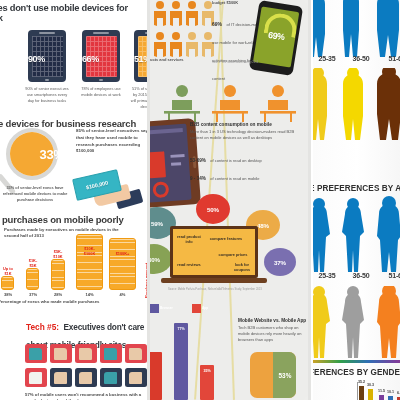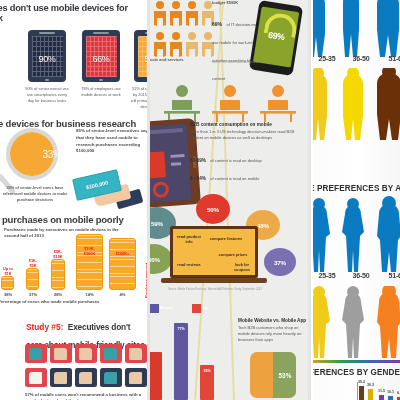--- a/index.html
+++ b/index.html
@@ -27,43 +27,43 @@
   .src { font-size:2.6px; color:#9a9a9a; }
   .bold { font-weight:bold; }
 
   
   #myth3-title { position:absolute; left:4px; top:3px; width:168px;
     font-size:9.3px; font-weight:bold; color:#33373c; letter-spacing:-.25px; }
 
   .tablet { position:absolute; width:38px; height:52px; border-radius:4px; }
   .tablet .screen { position:absolute; left:3.5px; top:6px; right:3.5px; bottom:5px;
     border-radius:1.5px; }
-  .tablet .pct { position:absolute; left:0; right:0; top:24px; text-align:center;
-    font-size:9px; font-weight:normal; color:#fff; letter-spacing:-.4px;
+  .tablet .pct { position:absolute; left:0; right:0; top:24px; 
+    font-size:9px; font-weight:bold; color:#fff; letter-spacing:-.4px;
     text-shadow:0 1px 1px rgba(0,0,0,.25); }
   .tablet .speaker { position:absolute; left:11px; top:2.4px; width:16px; height:1.4px;
     border-radius:1px; background:rgba(255,255,255,.45); }
   .tablet .home { position:absolute; left:17px; bottom:1.3px; width:4px; height:2.2px;
     border-radius:1px; background:rgba(255,255,255,.45); }
   .grid-lines { position:absolute; inset:0; opacity:.28;
     background-image:repeating-linear-gradient(to right, rgba(255,255,255,.9) 0 1px, transparent 1px 4px),
                      repeating-linear-gradient(to bottom, rgba(255,255,255,.9) 0 1px, transparent 1px 5px); }
 
   .tcap { position:absolute; width:46px; font-size:3.9px; line-height:1.5;
     color:#5a5a5a; text-align:center; }
 
   
   #res-head { position:absolute; left:4px; top:118px; width:170px; }
   .magnify-circle { position:absolute; width:44px; height:44px; border-radius:50%;
     background:#f5a833; display:flex; align-items:center; justify-content:center; }
   .magnify-ring { position:absolute; width:52px; height:52px; border-radius:50%;
     border:4px solid #d8d8d6; }
   .magnify-handle { position:absolute; width:5px; height:24px; background:#d8d8d6;
     border-radius:3px; transform:rotate(-40deg); }
-  .pct-in-circle { font-size:10px; font-weight:normal; color:#fff; letter-spacing:-.4px;margin-left:40px; }
+  .pct-in-circle { font-size:13px; font-weight:bold; color:#fff; letter-spacing:-.4px;margin-left:40px; }
 
   .money-note { position:absolute; width:46px; height:22px; background:#35b5c4;
     border-radius:1.5px; transform:rotate(-13deg); border:1px solid #2aa0ae; }
   .money-note .amt { position:absolute; inset:0; display:flex; align-items:center;
     justify-content:center; font-size:5.4px; font-weight:bold; color:#fff;
     text-shadow:0 1px 1px rgba(0,0,0,.2); }
   .hand { position:absolute; background:#f2c9a3; border-radius:6px 2px 2px 6px; }
   .sleeve { position:absolute; background:#2c3c5a; border-radius:2px; }
 
   
@@ -208,21 +208,21 @@
       <div class="coinbar" style="left:131px; width:27px; height:52px;"></div>
       <div class="coinlbl" style="left:131px; bottom:48px; width:27px;">$100K+</div>
       <div class="coinpct" style="left:131px; width:27px;">4%</div>
 
       <div class="axis-y-lbl" style="left:166px; top:86px;">Purchase amount</div>
       <div style="position:absolute; left:20px; bottom:0px; font-size:4.3px; font-weight:bold; color:#4a4a4a;">Percentage of execs who made mobile purchases</div>
     </div>
 
     <div id="myth5">
       <div style="position:absolute; left:48px; top:4px; width:120px;">
-        <span style="font-size:8.3px; font-weight:bold; color:#e2231a;">Study #5:</span>
+        <span style="font-size:8.3px; font-weight:bold; color:#e2231a;">Tech #5:</span>
         <span style="font-size:8.3px; font-weight:bold; color:#33373c; letter-spacing:-.2px;">Executives don't care about mobile-friendly sites</span>
       </div>
 
       <div class="bubble-ic" style="left:47px; top:32px; background:#e2454e;">
         <div class="thumb" style="background:#3aa0a8; border-radius:1px 3px 1px 1px;"></div>
       </div>
       <div class="bubble-ic" style="left:72px; top:32px; background:#e2454e;">
         <div class="thumb" style="background:#e8c9a8; border-radius:1px 3px 1px 1px;"></div>
       </div>
       <div class="bubble-ic" style="left:97px; top:32px; background:#e2454e;">

